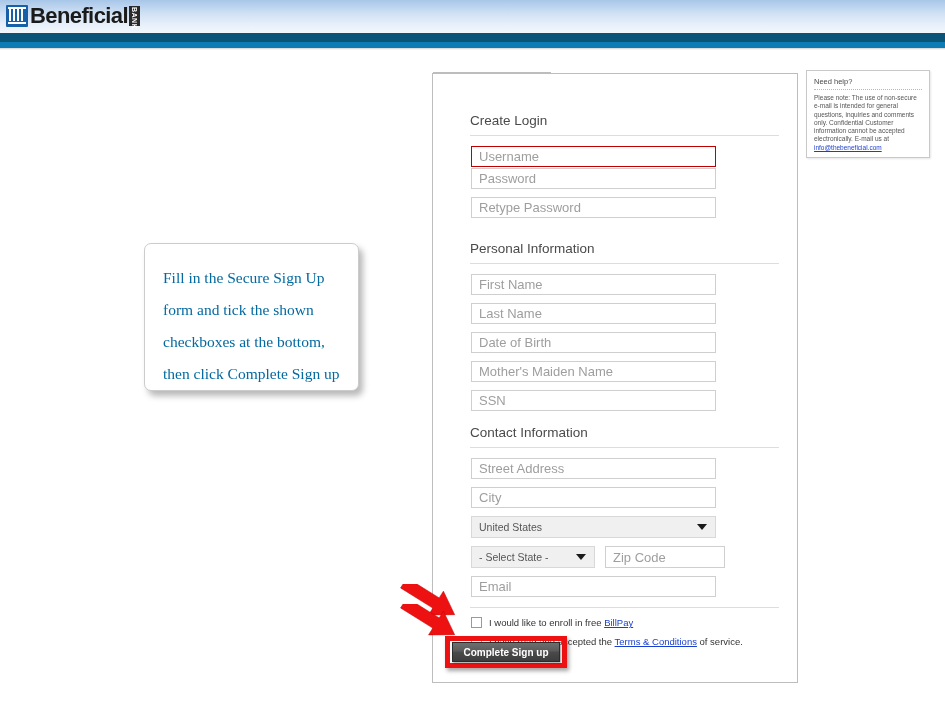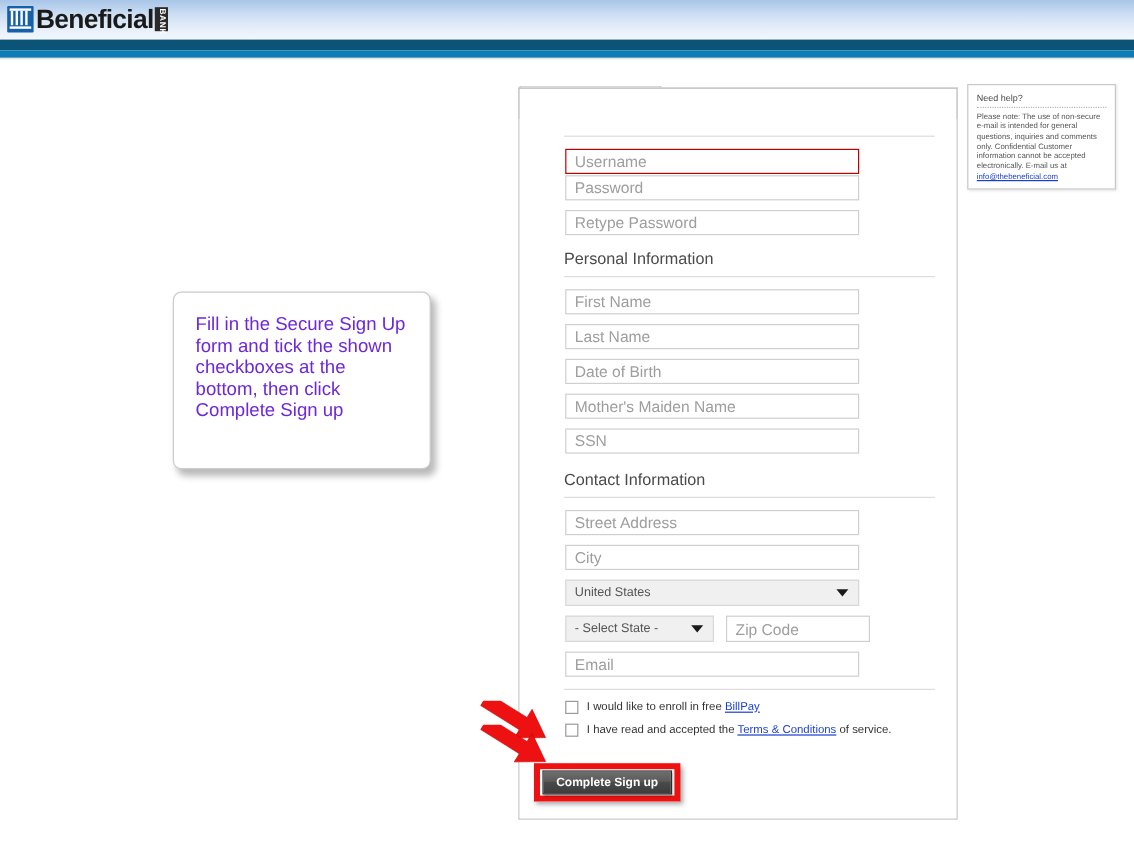--- a/index.html
+++ b/index.html
@@ -319,24 +319,24 @@
     width: 215px;
     height: 148px;
     background: #ffffff;
     border: 1px solid #cccccc;
     border-radius: 7px;
     box-sizing: border-box;
     box-shadow: 4px 5px 6px rgba(0,0,0,0.28);
     padding: 18px 16px 0 18px;
   }
   #callout-text {
-    color: #6d28d9;
+    color: #0369a1;
     font-size: 15.5px;
-    line-height: 18px;
-    font-family: Liberation Sans, sans-serif;
+    line-height: 32px;
+    font-family: Liberation Serif, serif;
   }
 
   
   .arrow-svg {
     position: absolute;
   }
   #arrow-top { left: 396px; top: 584px; }
   #arrow-bottom { left: 396px; top: 604px; }
 </style>
 </head>
@@ -354,28 +354,29 @@
 <div id="bar-shadow"></div>
 
 <div id="tabstrip">
   <div id="tab-secure-signup">Secure Sign Up</div>
 </div>
 
 <div id="form-panel"></div>
 
 <div id="form-body">
 
+  <div class="section-head">Create Login</div>
   <div class="section-rule"></div>
 
   <div class="field error">Username</div>
 
   <div class="field">Password</div>
   <div class="field">Retype Password</div>
 
-  <div class="section-head" style="margin-top:12px;">Personal Information</div>
+  <div class="section-head" style="margin-top:23px;">Personal Information</div>
   <div class="section-rule"></div>
 
   <div class="field">First Name</div>
   <div class="field">Last Name</div>
   <div class="field">Date of Birth</div>
   <div class="field">Mother's Maiden Name</div>
   <div class="field">SSN</div>
 
   <div class="section-head" style="margin-top:14px;">Contact Information</div>
   <div class="section-rule"></div>

